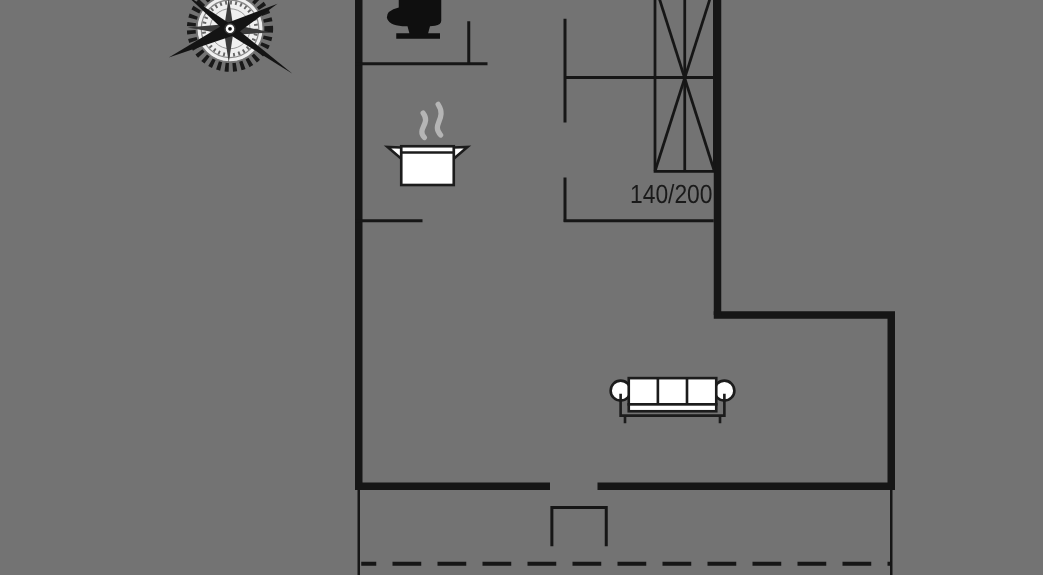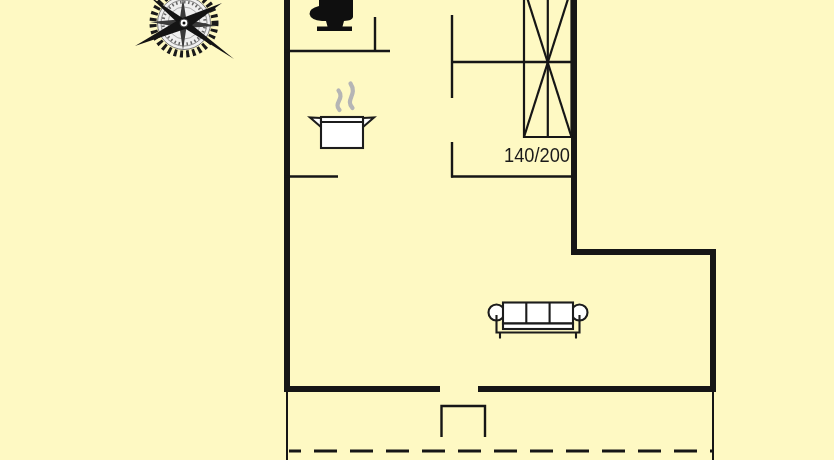--- a/index.html
+++ b/index.html
@@ -1,19 +1,19 @@
 <!DOCTYPE html>
 <html><head>
 <meta charset="utf-8">
 <style>
   html,body{margin:0;padding:0;background:#fff;}
   #stage{
     position:relative;
     width:834px;height:460px;
-    background:#fef9c3;
+    background:#737373;
     overflow:hidden;
     font-family:"Liberation Sans", sans-serif;
   }
   svg{display:block;}
   .wall      {stroke:#161616;stroke-width:6;fill:none;stroke-linejoin:miter;}
   .wall-thin {stroke:#161616;stroke-width:2.4;fill:none;}
   .terr      {stroke:#161616;stroke-width:2;fill:none;}
   .dashline  {stroke:#161616;stroke-width:3.2;fill:none;stroke-dasharray:23 13;stroke-dashoffset:11;}
   .furn      {stroke:#1c1c1c;stroke-width:2.1;fill:#ffffff;}
   .furnline  {stroke:#1c1c1c;stroke-width:2.1;fill:none;}

